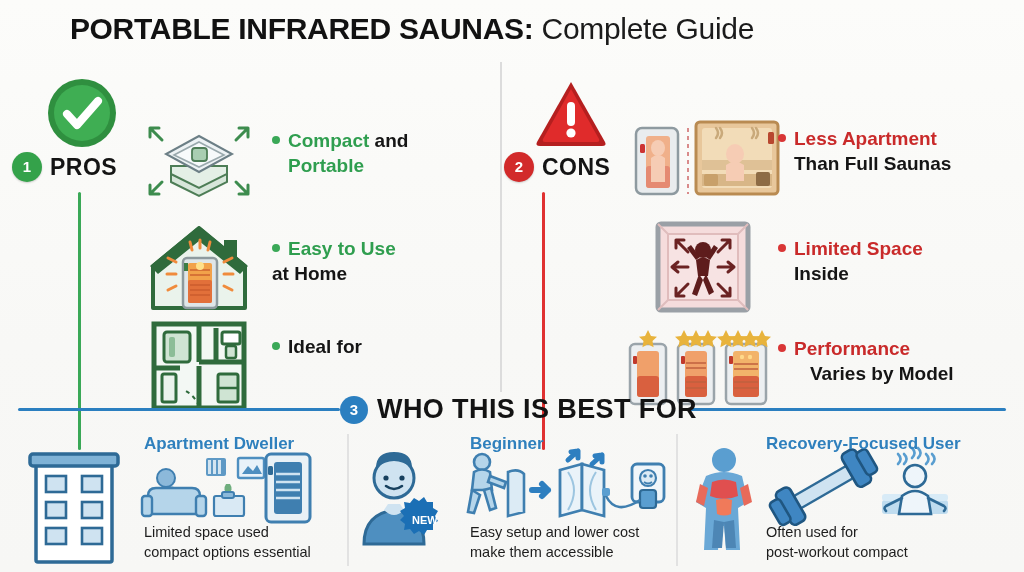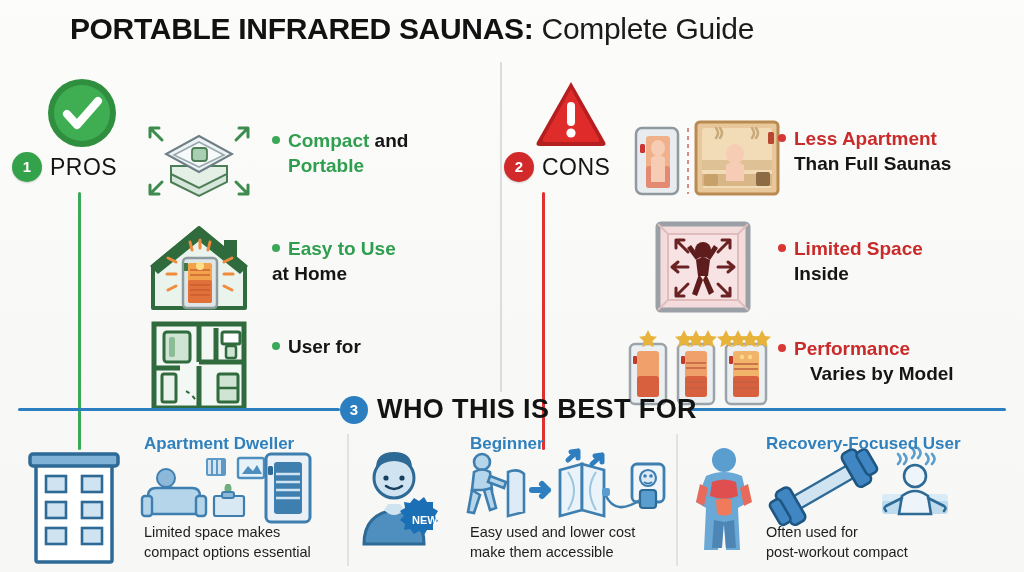--- a/index.html
+++ b/index.html
@@ -32,21 +32,21 @@
   .seal{position:absolute;top:8px;width:74px;height:74px;}
   .pros .seal{left:45px;}
   .cons .seal{left:22px;}
 
   .num-badge{
     position:absolute;top:84px;width:30px;height:30px;border-radius:50%;
     color:#fff;font-size:15px;font-weight:bold;line-height:30px;text-align:center;
     box-shadow:0 1px 2px rgba(0,0,0,.18);
   }
   .sec-label{
-    position:absolute;top:86px;font-size:23px;font-weight:normal;
+    position:absolute;top:86px;font-size:23px;font-weight:bold;
     letter-spacing:0.5px;color:#141414;
   }
   .pros .num-badge{left:12px;background:#34a24a;}
   .pros .sec-label{left:50px;}
   .cons .num-badge{left:-8px;background:#d22a2a;}
   .cons .sec-label{left:30px;}
 
   .vbar{position:absolute;top:124px;width:3px;height:258px;border-radius:2px;}
   .pros .vbar{left:78px;background:#3aa857;}
   .cons .vbar{left:30px;background:#e03131;}
@@ -193,21 +193,21 @@
           <rect x="29" y="21" width="6" height="20" rx="2" fill="#8cbd97"></rect>
           <rect x="82" y="16" width="18" height="12" rx="2" fill="#ffffff" stroke="#2f6b3c" stroke-width="3"></rect>
           <rect x="86" y="30" width="10" height="12" rx="2" fill="#cfe4d3" stroke="#2f6b3c" stroke-width="2.5"></rect>
           <rect x="22" y="58" width="14" height="28" rx="2" fill="#eaf3ec" stroke="#2f6b3c" stroke-width="3"></rect>
           <rect x="78" y="58" width="20" height="28" rx="2" fill="#cfe4d3" stroke="#2f6b3c" stroke-width="3"></rect>
           <path d="M78 72 h20" stroke="#2f6b3c" stroke-width="2.5"></path>
           <path d="M59 90 A30 30 0 0 0 44 74" stroke="#2f6b3c" stroke-width="2" fill="none" stroke-dasharray="4 4"></path>
         </svg>
       </div>
       <div class="txt">
-        <span class="dot"></span><span class="k">User for</span><br>
+        <span class="dot"></span><span class="k">Ideal for</span><br>
       </div>
     </div>
   </div>
 
   <div class="col col-cons cons">
 
     <div class="seal">
       <svg width="74" height="74" viewBox="0 0 74 74">
         <path d="M37 6 L71 66 Q73 70 68 70 L6 70 Q1 70 3 66 Z" fill="#b51f1f"></path>
         <path d="M37 13 L65 63 Q66 66 63 66 L11 66 Q8 66 9 63 Z" fill="#e02b2b"></path>
@@ -382,21 +382,21 @@
         <rect x="126" y="2" width="44" height="68" rx="5" fill="#e9f1f6" stroke="#3f7fb0" stroke-width="3"></rect>
         <rect x="134" y="10" width="28" height="52" rx="3" fill="#3f7fb0"></rect>
         <g stroke="#cfe3f1" stroke-width="2.4">
             <path d="M136 22 h24 M136 30 h24 M136 38 h24 M136 46 h24"></path>
           </g>
         <rect x="128" y="14" width="5" height="9" rx="1.5" fill="#2e6a96"></rect>
       </svg>
     </div>
     <div class="p-title">Apartment Dweller</div>
     <div class="p-desc">
-      <span>Limited space makes</span><br>
+      <span>Limited space used</span><br>
       <span>compact options essential</span>
     </div>
   </div>
 
   <div class="persona p2">
     <div style="position:absolute;left:-12px;top:18px">
       <svg width="120" height="110" viewBox="0 0 120 110">
         <circle cx="54" cy="30" r="20" fill="#cfe3f1" stroke="#2e6a96" stroke-width="3"></circle>
         <path d="M36 20 q18 -14 36 0 q0 -16 -18 -16 q-18 0 -18 16 Z" fill="#2e6a96"></path>
         <circle cx="46" cy="30" r="2.6" fill="#17405e"></circle>
@@ -436,21 +436,21 @@
         <circle cx="181" cy="26" r="1.8" fill="#3f7fb0"></circle>
           <circle cx="187" cy="26" r="1.8" fill="#3f7fb0"></circle>
         <path d="M180 32 q4 3 8 0" stroke="#3f7fb0" stroke-width="1.8" fill="none"></path>
         <rect x="176" y="40" width="16" height="18" rx="3" fill="#5a9ed0" stroke="#2e6a96" stroke-width="2.2"></rect>
         <path d="M176 50 q-24 16 -34 -4 l-2 -4" stroke="#3f7fb0" stroke-width="2.6" fill="none"></path>
         <rect x="138" y="38" width="8" height="8" rx="2" fill="#5a9ed0"></rect>
       </svg>
     </div>
     <div class="p-title">Beginner</div>
     <div class="p-desc">
-      <span>Easy used and lower cost</span><br>
+      <span>Easy setup and lower cost</span><br>
       <span>make them accessible</span>
     </div>
   </div>
 
   <div class="persona p3">
     <div style="position:absolute;left:-4px;top:14px">
       <svg width="92" height="112" viewBox="0 0 92 112">
         <circle cx="46" cy="16" r="12" fill="#5a9ed0"></circle>
         <path d="M28 32 q18 -8 36 0 l6 26 l-10 6 l2 42 l-14 0 l-2 -24 l-4 0 l-2 24 l-14 0 l2 -42 l-10 -6 Z" fill="#6aa8d6"></path>
         <path d="M34 38 q12 -5 24 0 l2 14 q-14 6 -28 0 Z" fill="#e04f4f"></path>

